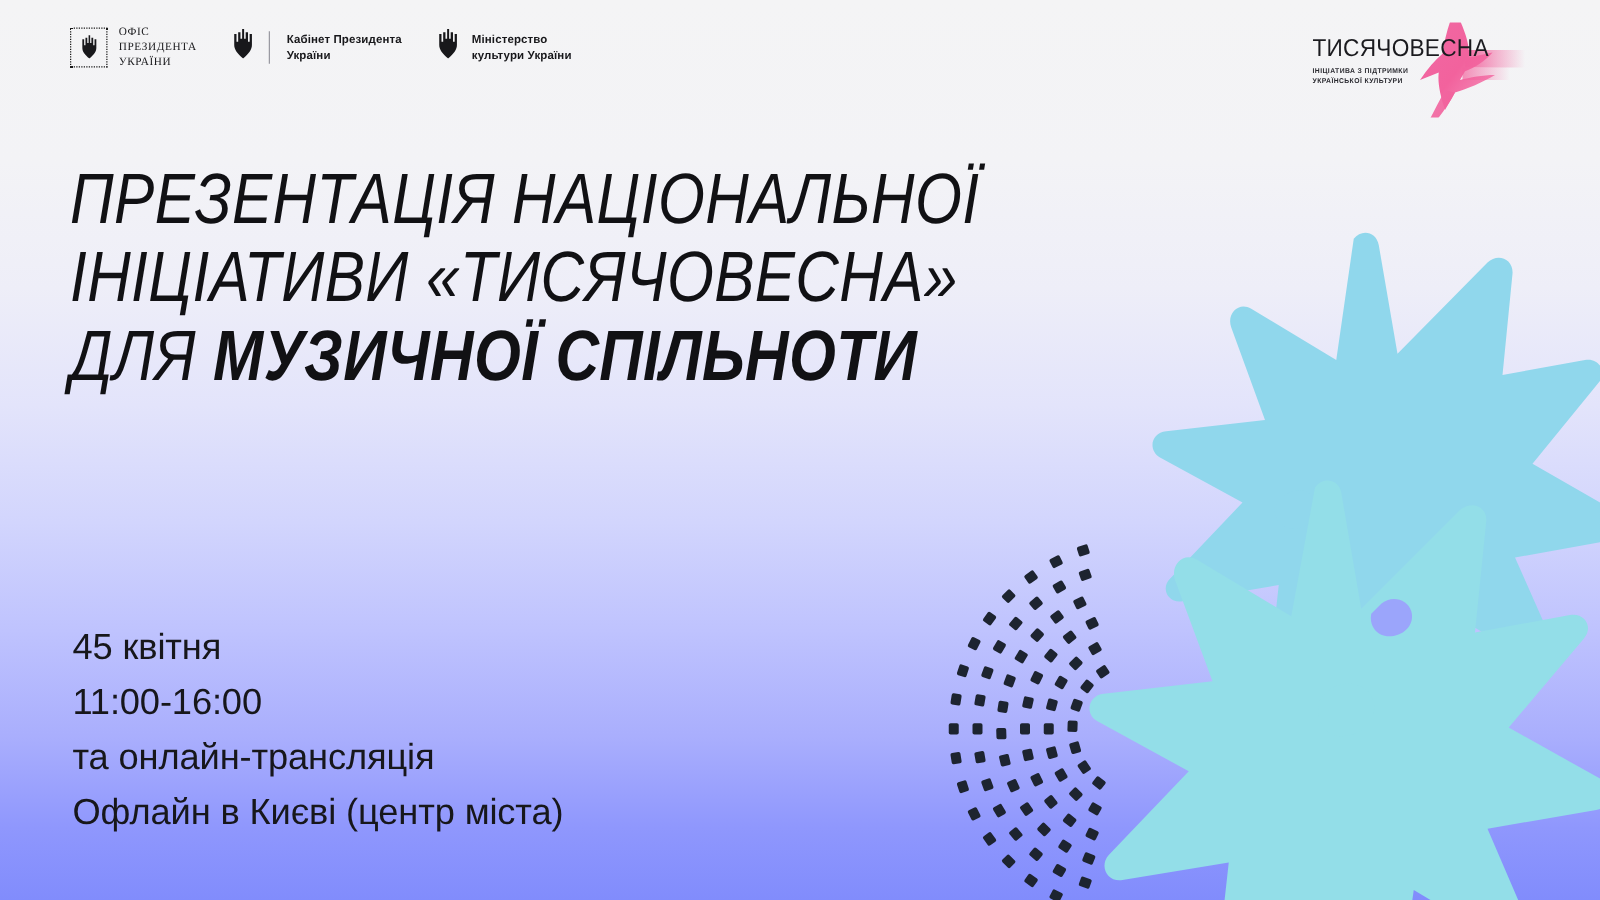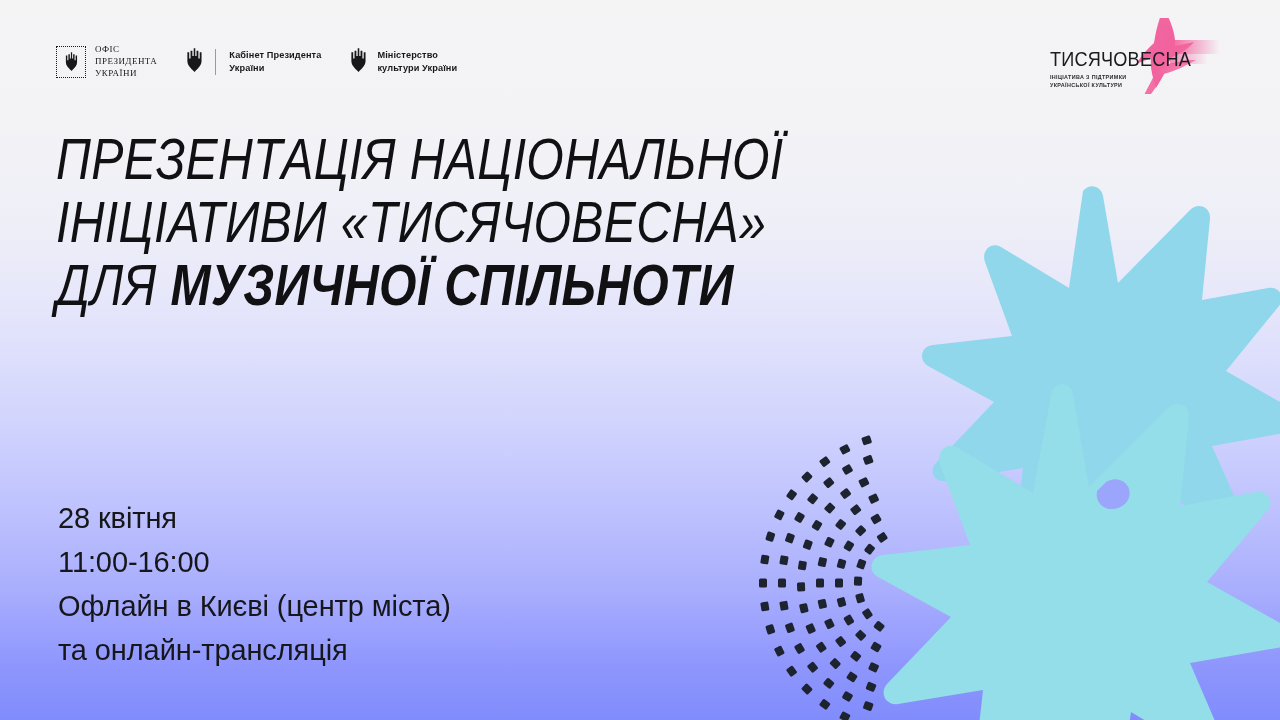--- a/index.html
+++ b/index.html
@@ -36,21 +36,21 @@
     position: absolute;
     inset: 0;
     z-index: 1;
     pointer-events: none;
   }
   .deco svg { display: block; width: 1280px; height: 720px; }
 
   
   .gov-row {
     position: absolute;
-    top: 44px;
+    top: 20px;
     left: 56px;
     display: flex;
     align-items: center;
     gap: 28px;
     z-index: 5;
   }
   .gov-logo { display: flex; align-items: center; gap: 9px; }
 
   .trident-box {
     width: 30px; height: 32px;
@@ -83,21 +83,21 @@
   
   .brand {
     position: absolute;
     top: 18px; right: 26px;
     width: 210px; height: 76px;
     z-index: 5;
   }
   .brand-bird { position: absolute; inset: 0; }
   .brand-txt {
     position: absolute;
-    left: 6px; top: 32px;
+    left: 6px; top: 12px;
     width: 176px;
   }
   .brand-name {
     font-family: "Liberation Sans", sans-serif;
     font-size: 19.5px;
     font-weight: 400;
     letter-spacing: 0.2px;
     color: #1b1b1f;
     line-height: 1;
     transform: scaleX(0.93);
@@ -505,19 +505,19 @@
     </div>
   </div>
 
   <h1 class="headline">
     <div class="line">ПРЕЗЕНТАЦІЯ НАЦІОНАЛЬНОЇ</div>
     <div class="line">ІНІЦІАТИВИ «ТИСЯЧОВЕСНА»</div>
     <div class="line"><span>ДЛЯ </span><span class="bold">МУЗИЧНОЇ СПІЛЬНОТИ</span></div>
   </h1>
 
   <div class="details">
-    <div class="dline">28 квітня</div>
+    <div class="dline">45 квітня</div>
     <div class="dline">11:00-16:00</div>
+    <div class="dline">та онлайн-трансляція</div>
     <div class="dline">Офлайн в Києві (центр міста)</div>
-    <div class="dline">та онлайн-трансляція</div>
   </div>
 
 </div>
 
 </body></html>

